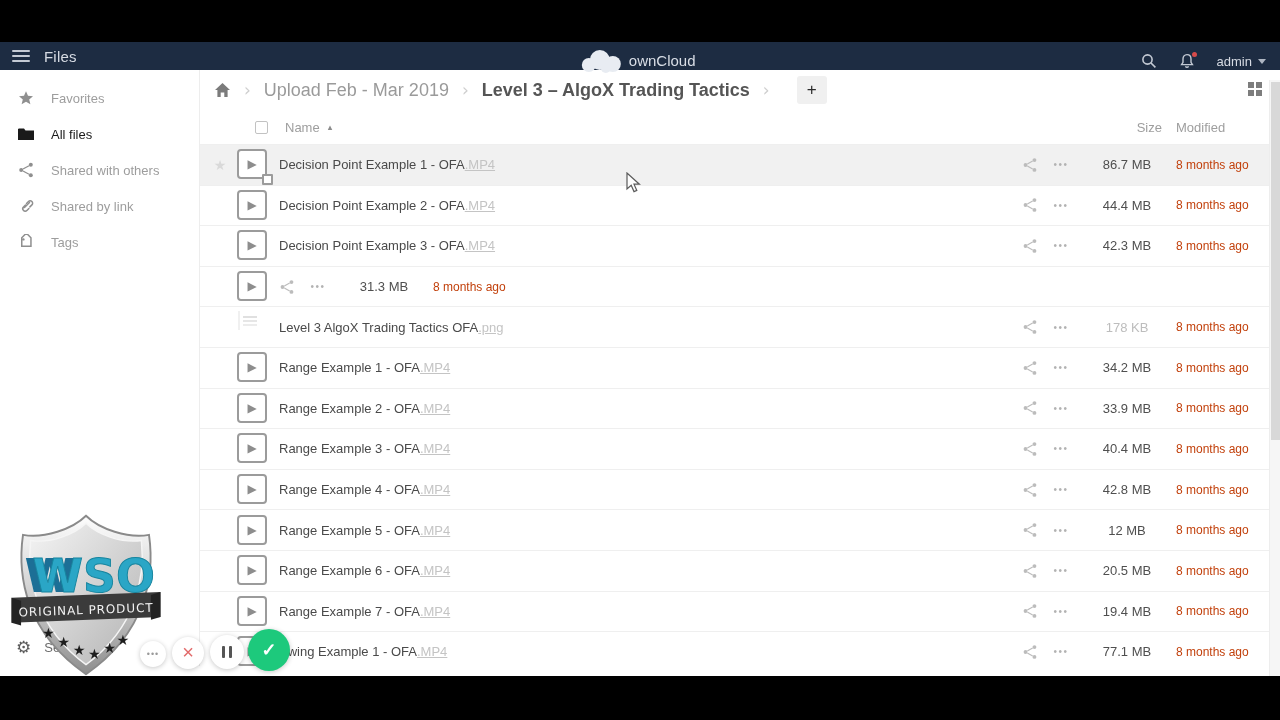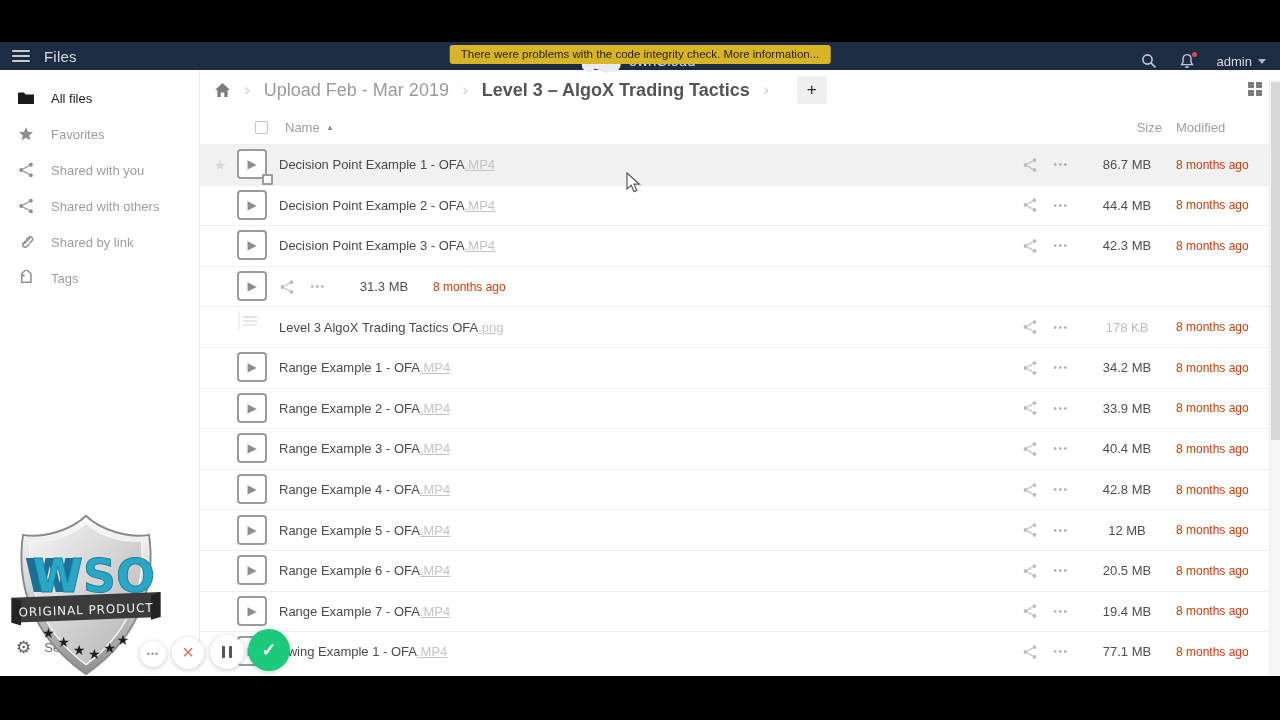--- a/index.html
+++ b/index.html
@@ -146,50 +146,38 @@
           <span>admin</span>
           <span class="caret"></span>
         </div>
       </div>
     </header>
 
     <div class="main">
 
       <aside class="sidebar">
         <nav>
+  <div class="side-item">
+    <span class="side-icon">
+                <svg viewBox="0 0 16 16" width="16" height="16">
+                  <path d="M8 1.2 L10 5.8 L15 6.2 L11.2 9.4 L12.4 14.3 L8 11.7 L3.6 14.3 L4.8 9.4 L1 6.2 L6 5.8 Z" fill="currentColor"></path>
+                </svg>
+              </span>
+    <span class="side-label">Favorites</span>
+  </div>
+
   <div class="side-item active">
     <span class="side-icon">
                 <svg viewBox="0 0 16 14" width="16" height="14">
                   <path d="M0,2 L0,13 L16,13 L16,3.5 L7.5,3.5 L6,1.5 L1,1.5 Z" fill="currentColor"></path>
                 </svg>
               </span>
     <span class="side-label">All files</span>
   </div>
 
-  <div class="side-item">
-    <span class="side-icon">
-                <svg viewBox="0 0 16 16" width="16" height="16">
-                  <path d="M8 1.2 L10 5.8 L15 6.2 L11.2 9.4 L12.4 14.3 L8 11.7 L3.6 14.3 L4.8 9.4 L1 6.2 L6 5.8 Z" fill="currentColor"></path>
-                </svg>
-              </span>
-    <span class="side-label">Favorites</span>
-  </div>
-
-  <div class="side-item">
-    <span class="side-icon">
-                <svg viewBox="0 0 16 16" width="15" height="15">
-                  <circle cx="12.8" cy="2.8" r="2" fill="currentColor"></circle>
-                  <circle cx="3.2" cy="8" r="2" fill="currentColor"></circle>
-                  <circle cx="12.8" cy="13.2" r="2" fill="currentColor"></circle>
-                  <line x1="5" y1="7" x2="11" y2="3.8" stroke="currentColor" stroke-width="1.3"></line>
-                  <line x1="5" y1="9" x2="11" y2="12.2" stroke="currentColor" stroke-width="1.3"></line>
-                </svg>
-              </span>
-    <span class="side-label">Shared with you</span>
-  </div>
 
   <div class="side-item">
     <span class="side-icon">
                 <svg viewBox="0 0 16 16" width="15" height="15">
                   <circle cx="12.8" cy="2.8" r="2" fill="currentColor"></circle>
                   <circle cx="3.2" cy="8" r="2" fill="currentColor"></circle>
                   <circle cx="12.8" cy="13.2" r="2" fill="currentColor"></circle>
                   <line x1="5" y1="7" x2="11" y2="3.8" stroke="currentColor" stroke-width="1.3"></line>
                   <line x1="5" y1="9" x2="11" y2="12.2" stroke="currentColor" stroke-width="1.3"></line>
                 </svg>
@@ -528,21 +516,20 @@
     <span class="rdots">•••</span>
     <span class="rsize">77.1 MB</span>
     <span class="rsgap"></span>
     <span class="rmod">8 months ago</span>
   </div>
 </div>
       </section>
     </div>
   </div>
 
-  <div class="tooltip">There were problems with the code integrity check. More information...</div>
 
   <div class="scrollbar">
     <div class="scroll-thumb"></div>
   </div>
 
   <div class="watermark">
     <svg width="160" height="168" viewBox="0 0 160 176">
       <defs>
         <linearGradient id="silver" x1="0" y1="0" x2="0" y2="1">
           <stop offset="0" stop-color="#fdfdfd"></stop>

